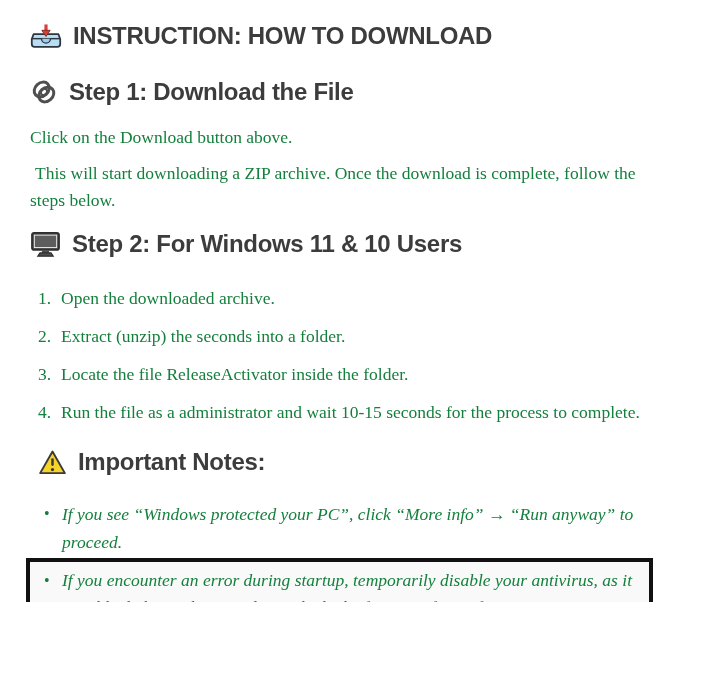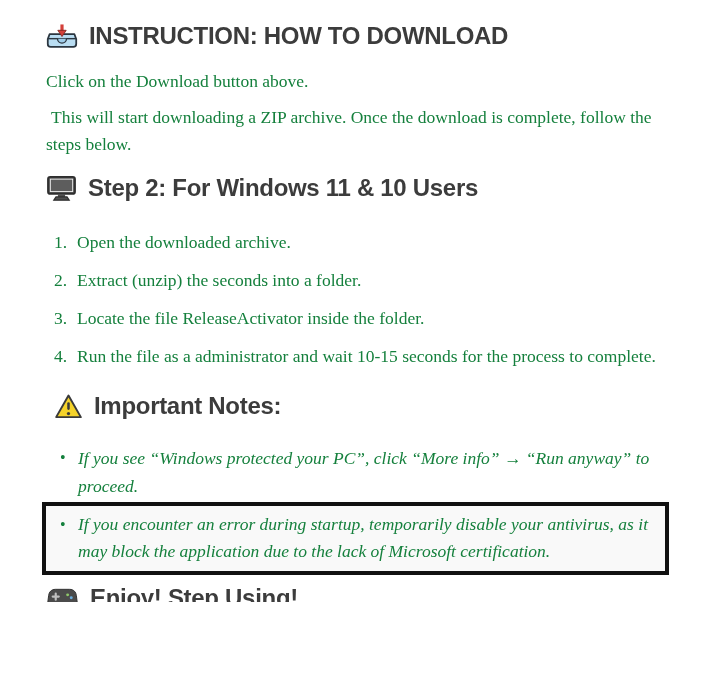--- a/index.html
+++ b/index.html
@@ -3,21 +3,21 @@
 <meta charset="utf-8">
 <style>
   html, body { margin: 0; padding: 0; background: #ffffff; }
   .page {
     position: relative;
     width: 719px;
     height: 602px;
     background: #ffffff;
     overflow: hidden;
     box-sizing: border-box;
-    padding: 0 0 0 46px;
+    padding: 0 0 0 30px;
   }
   
   .hd {
     display: flex;
     align-items: center;
     gap: 11px;
     font-family: "Liberation Sans", sans-serif;
     font-weight: 700;
     font-size: 24px;
     line-height: 28px;
@@ -94,20 +94,32 @@
         <path d="M4 13 h28 l2 5.5 v5.5 a3.2 3.2 0 0 1 -3.2 3.2 H5.2 A3.2 3.2 0 0 1 2 24 v-5.5 z" fill="#b9ddf2" stroke="#2b3640" stroke-width="2" stroke-linejoin="round"></path>
         <path d="M2.4 18 h31.2" stroke="#2b3640" stroke-width="1.6"></path>
         <path d="M13 18 a5 5 0 0 0 10 0" fill="#9fcdea" stroke="#2b3640" stroke-width="1.5"></path>
         <path d="M18 2 v7.5" stroke="#d4403a" stroke-width="3.6"></path>
         <path d="M13.3 8.6 h9.4 L18 15.6 z" fill="#d4403a" stroke="#7e2420" stroke-width="1"></path>
       </svg>
     </span>
     <span>INSTRUCTION: HOW TO DOWNLOAD</span>
   </h1>
 
+  <h2 class="hd hd-step1">
+    <span class="icon">
+      <svg width="28" height="28" viewBox="0 0 28 28">
+        <g transform="rotate(-42 14 14)" fill="none" stroke="#4f4f4f">
+          <ellipse cx="14" cy="10.6" rx="8.2" ry="6.6" stroke-width="3"></ellipse>
+          <ellipse cx="14" cy="17.4" rx="8.2" ry="6.6" stroke-width="3"></ellipse>
+          <ellipse cx="14" cy="14" rx="3.4" ry="2.8" stroke-width="2"></ellipse>
+        </g>
+      </svg>
+    </span>
+    <span>Step 1: Download the File</span>
+  </h2>
 
   <p class="bodytext p1">Click on the Download button above.</p>
   <p class="bodytext p2">This will start downloading a ZIP archive. Once the download is complete, follow the steps below.</p>
 
   <h2 class="hd hd-step2">
     <span class="icon">
       <svg width="31" height="27" viewBox="0 0 34 30">
         <rect x="2" y="2" width="30" height="19" rx="2.5" fill="#4f4f4f" stroke="#2e2e2e" stroke-width="2"></rect>
         <rect x="4.6" y="4.6" width="24.8" height="13.8" fill="#5d5d5d" stroke="#f2f2f2" stroke-width="1"></rect>
         <rect x="13" y="21" width="8" height="3.4" fill="#4f4f4f"></rect>

